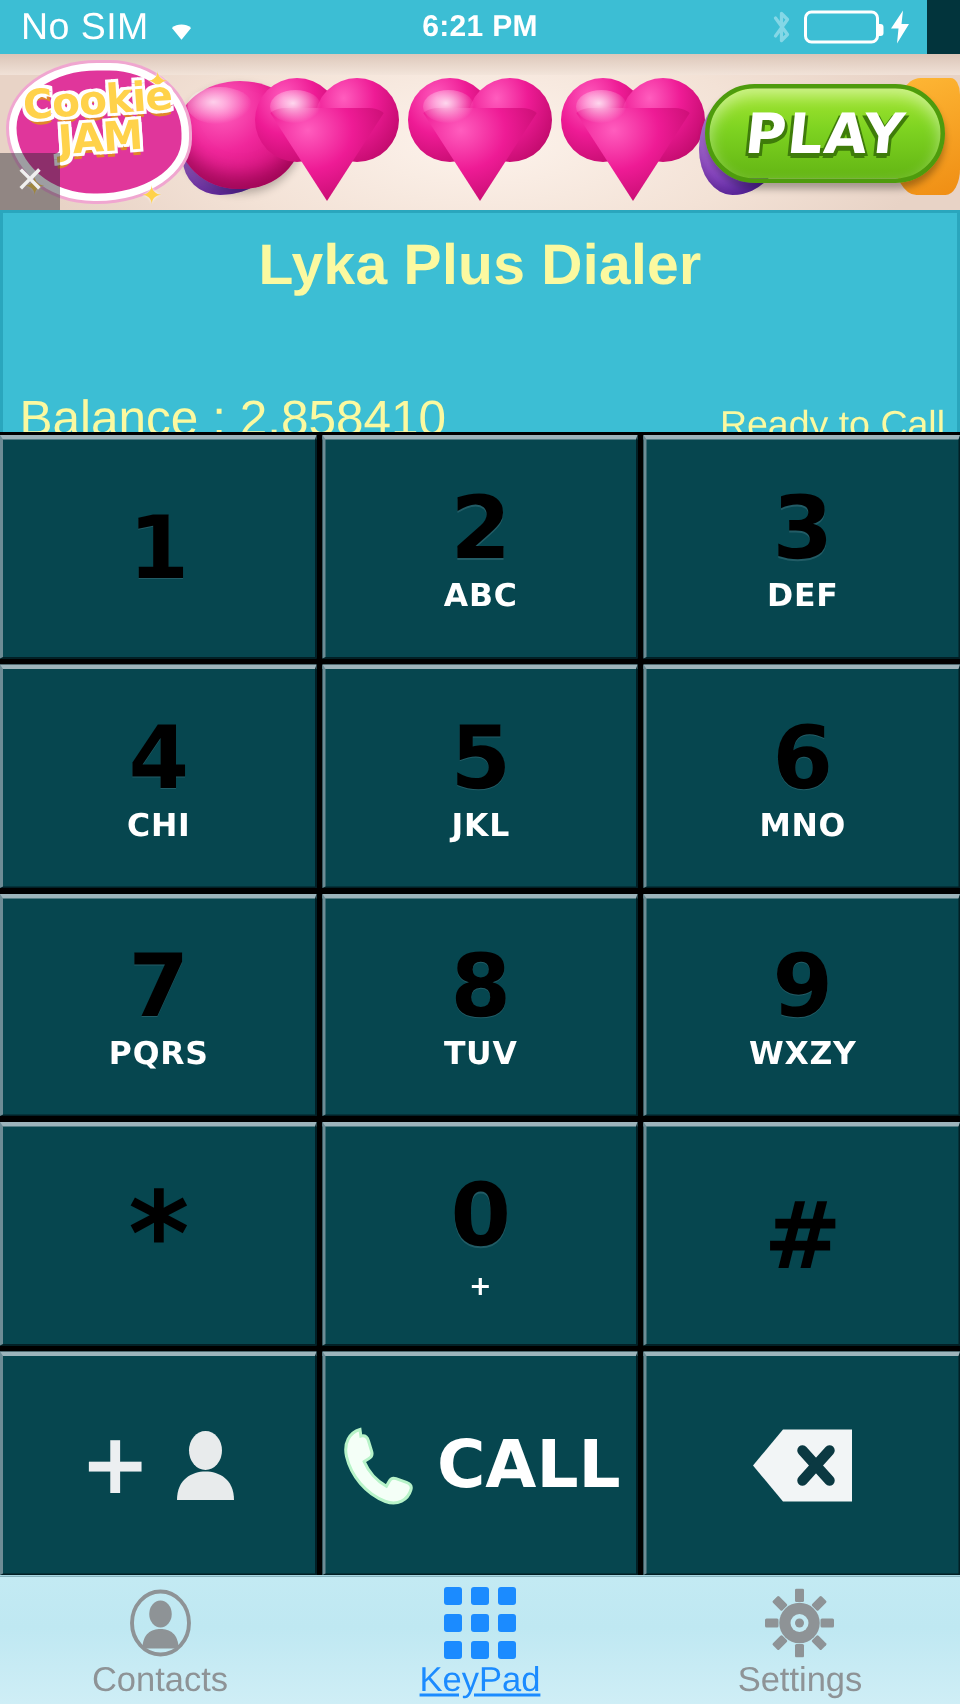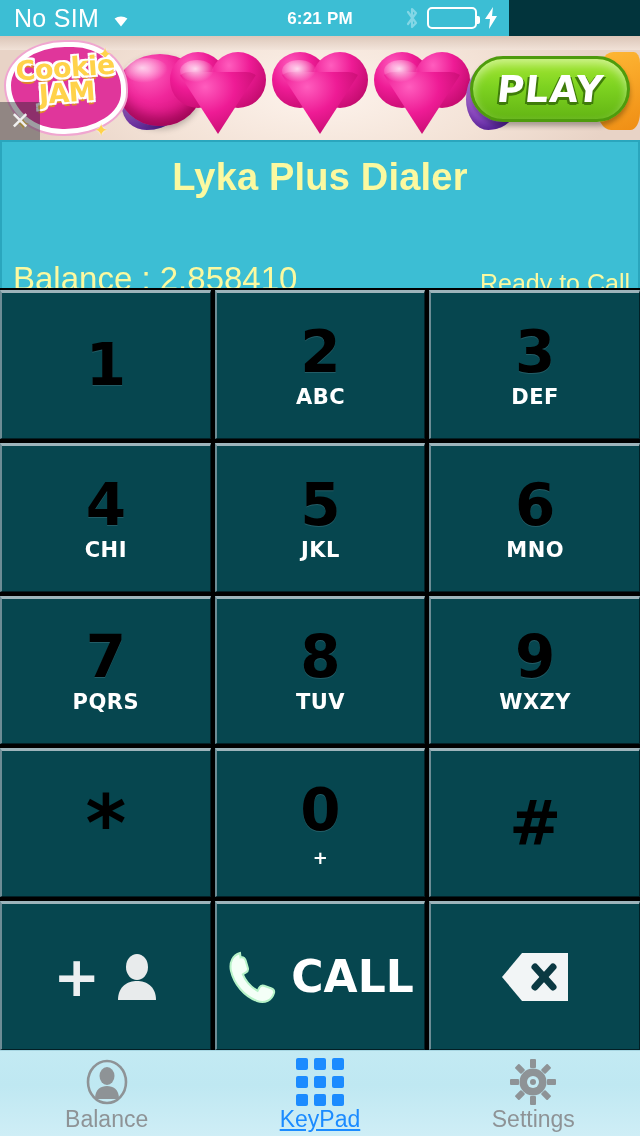--- a/index.html
+++ b/index.html
@@ -7,30 +7,30 @@
   body {
     font-family:"Liberation Sans", sans-serif;
     background:#000;
     overflow:hidden;
     -webkit-font-smoothing:antialiased;
   }
   #app { position:relative; width:640px; height:1136px; background:#02343c; }
 
   
   .statusbar {
-    position:absolute; left:0; top:0; width:509px; height:36px;
+    position:absolute; left:0; top:0; width:618px; height:36px;
     background:#3CBED4;
     display:flex; align-items:center;
     color:#ffffff;
   }
   .sb-left { position:absolute; left:14px; display:flex; align-items:center; gap:9px; }
   .sb-nosim { font-size:25px; font-weight:400; letter-spacing:.3px; line-height:1; }
   .sb-center {
     position:absolute; left:0; width:640px; text-align:center;
-    font-size:17px; font-weight:700; letter-spacing:.2px; line-height:1;
+    font-size:20px; font-weight:700; letter-spacing:.2px; line-height:1;
   }
   .sb-right { position:absolute; right:10px; display:flex; align-items:center; gap:6px; }
 
   .wifi-icon { width:26px; height:20px; position:relative; display:inline-block; }
   .bt-icon { width:18px; height:26px; }
   .batt {
     width:50px; height:22px; border:2px solid #fff; border-radius:5px;
     position:relative; padding:2px;
   }
   .batt::after{
@@ -398,21 +398,21 @@
   <div class="tabbar">
 
     <div class="tab">
       <span class="tab-ico">
         <svg width="46" height="46" viewBox="0 0 46 46" aria-hidden="true">
           <ellipse cx="23" cy="23" rx="19" ry="21" fill="none" stroke="#8e9396" stroke-width="2.6"></ellipse>
           <ellipse cx="23" cy="17" rx="7.5" ry="9" fill="#8e9396"></ellipse>
           <path d="M11 40 C11 30 17 27 23 27 C29 27 35 30 35 40 Z" fill="#8e9396"></path>
         </svg>
       </span>
-      <span class="tab-label">Balance</span>
+      <span class="tab-label">Contacts</span>
     </div>
 
     <div class="tab active">
       <span class="tab-ico">
         <span class="grid-ico">
             <i></i>
             <i></i>
             <i></i>
             <i></i>
             <i></i>

